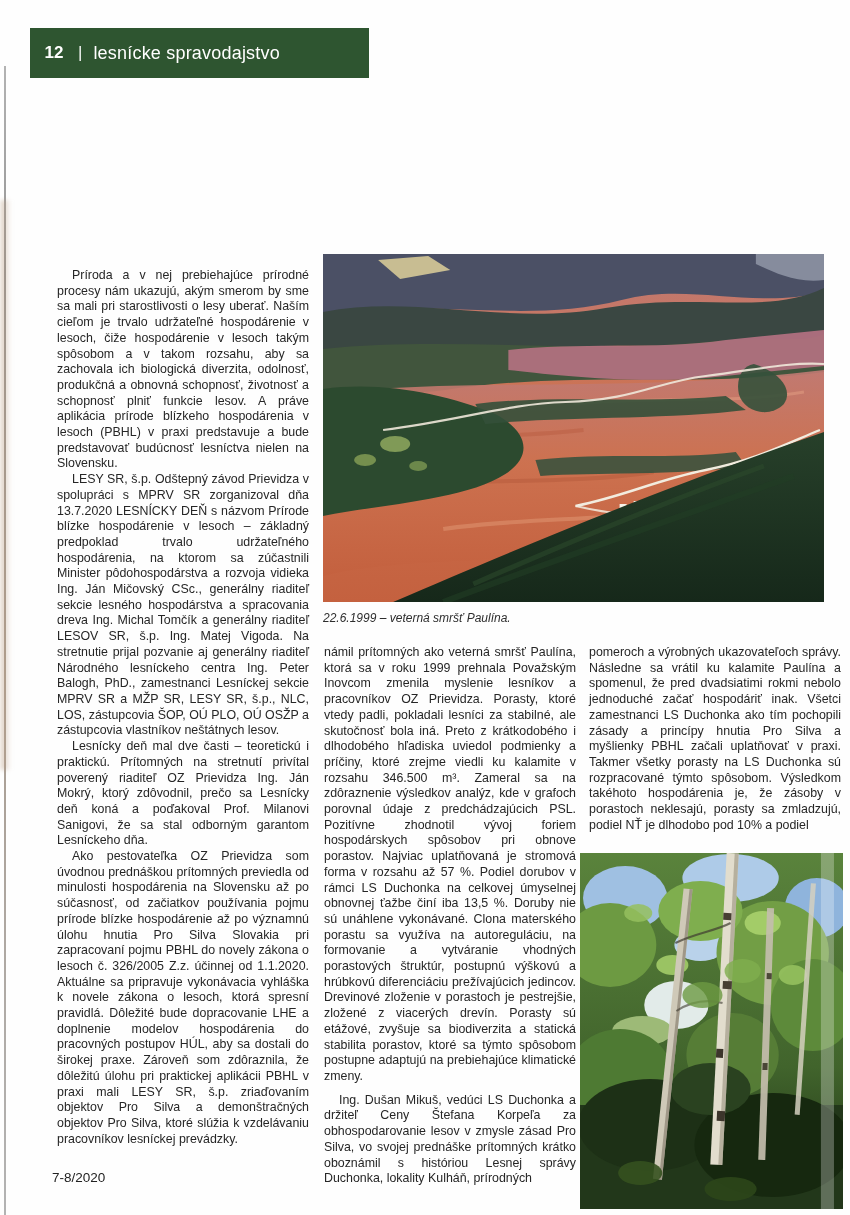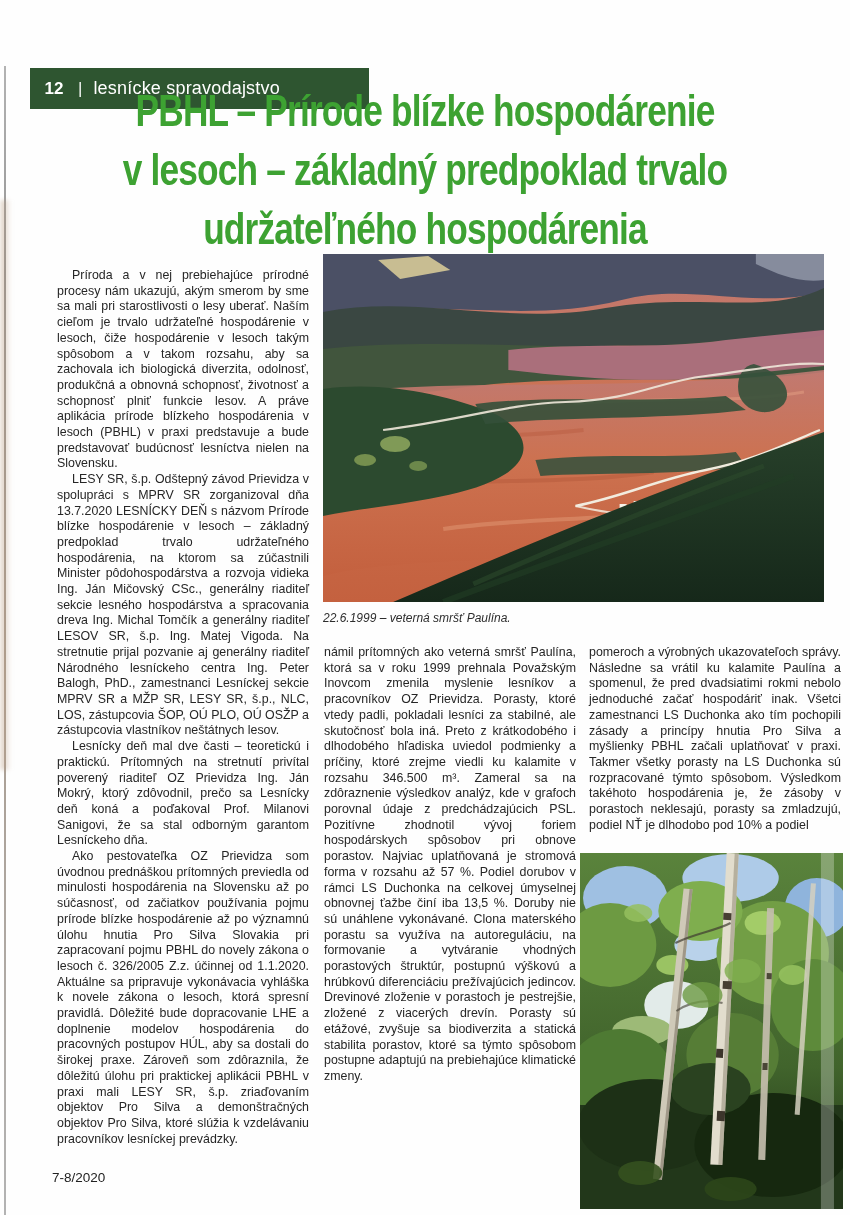--- a/index.html
+++ b/index.html
@@ -14,22 +14,22 @@
     background:linear-gradient(#9a9a9a, #6f6f6f 18%, #8d7c6c 52%, #9a9a9a);
     opacity:.75;
   }
   .scan-edge-smudge {
     position:absolute; left:1px; top:200px; width:10px; height:570px;
     background:linear-gradient(90deg, rgba(186,156,128,.55), rgba(186,156,128,0));
     filter:blur(2px);
   }
   
   .header-bar {
-    position:absolute; left:30px; top:28px; width:339px; height:41px;
-    background:#2e5530; color:#ffffff; display:flex; align-items:center;margin-top:40px;
+    position:absolute; left:30px; top:28px; width:339px; height:50px;
+    background:#2e5530; color:#ffffff; display:flex; align-items:center;
   }
   .page-num { width:48px; text-align:center; font-size:17px; font-weight:bold; }
   .header-sep { font-size:17px; font-weight:normal; opacity:.95; margin-right:11px; }
   .section-title { font-size:18px; font-weight:normal; letter-spacing:.2px; }
   
   .article-title {
     position:absolute; left:33px; top:82px; width:784px; text-align:center;
     color:#3da232; font-weight:bold;
   }
   .title-line {
@@ -66,25 +66,20 @@
 
   <div class="scan-edge-line"></div>
   <div class="scan-edge-smudge"></div>
 
   <div class="header-bar">
     <span class="page-num">12</span>
     <span class="header-sep">|</span>
     <span class="section-title">lesnícke spravodajstvo</span>
   </div>
 
-  <div class="article-title">
-    <span class="title-line">PBHL – Prírode blízke hospodárenie</span>
-    <span class="title-line">v lesoch – základný predpoklad trvalo</span>
-    <span class="title-line">udržateľného hospodárenia</span>
-  </div>
 
   <div class="col col1">
     <p class="para indent">Príroda a v nej prebiehajúce prírodné procesy nám ukazujú, akým smerom by sme sa mali pri starostlivosti o lesy uberať. Naším cieľom je trvalo udržateľné hospodárenie v lesoch, čiže hospodárenie v lesoch takým spôsobom a v takom rozsahu, aby sa zachovala ich biologická diverzita, odolnosť, produkčná a obnovná schopnosť, životnosť a schopnosť plniť funkcie lesov. A práve aplikácia prírode blízkeho hospodárenia v lesoch (PBHL) v praxi predstavuje a bude predstavovať budúcnosť lesníctva nielen na Slovensku.</p>
     <p class="para indent">LESY SR, š.p. Odštepný závod Prievidza v spolupráci s MPRV SR zorganizoval dňa 13.7.2020 LESNÍCKY DEŇ s názvom Prírode blízke hospodárenie v lesoch – základný predpoklad trvalo udržateľného hospodárenia, na ktorom sa zúčastnili Minister pôdohospodárstva a rozvoja vidieka Ing. Ján Mičovský CSc., generálny riaditeľ sekcie lesného hospodárstva a spracovania dreva Ing. Michal Tomčík a generálny riaditeľ LESOV SR, š.p. Ing. Matej Vigoda. Na stretnutie prijal pozvanie aj generálny riaditeľ Národného lesníckeho centra Ing. Peter Balogh, PhD., zamestnanci Lesníckej sekcie MPRV SR a MŽP SR, LESY SR, š.p., NLC, LOS, zástupcovia ŠOP, OÚ PLO, OÚ OSŽP a zástupcovia vlastníkov neštátnych lesov.</p>
     <p class="para indent">Lesnícky deň mal dve časti – teoretickú i praktickú. Prítomných na stretnutí privítal poverený riaditeľ OZ Prievidza Ing. Ján Mokrý, ktorý zdôvodnil, prečo sa Lesnícky deň koná a poďakoval Prof. Milanovi Sanigovi, že sa stal odborným garantom Lesníckeho dňa.</p>
     <p class="para indent">Ako pestovateľka OZ Prievidza som úvodnou prednáškou prítomných previedla od minulosti hospodárenia na Slovensku až po súčasnosť, od začiatkov používania pojmu prírode blízke hospodárenie až po významnú úlohu hnutia Pro Silva Slovakia pri zapracovaní pojmu PBHL do novely zákona o lesoch č. 326/2005 Z.z. účinnej od 1.1.2020. Aktuálne sa pripravuje vykonávacia vyhláška k novele zákona o lesoch, ktorá spresní pravidlá. Dôležité bude dopracovanie LHE a doplnenie modelov hospodárenia do pracovných postupov HÚL, aby sa dostali do širokej praxe. Zároveň som zdôraznila, že dôležitú úlohu pri praktickej aplikácii PBHL v praxi mali LESY SR, š.p. zriaďovaním objektov Pro Silva a demonštračných objektov Pro Silva, ktoré slúžia k vzdelávaniu pracovníkov lesníckej prevádzky.</p>
   </div>
 
   <div class="photo1">
     <svg viewBox="0 0 500 348" preserveAspectRatio="none">
@@ -126,20 +121,21 @@
       <path d="M70,348 C182,300 322,240 500,178 V348 Z" fill="url(#bottomForest)"></path>
       <path d="M150,330 C230,295 330,252 440,212" stroke="#2c4a2c" stroke-width="5" fill="none" opacity="0.6"></path>
       <path d="M120,348 C220,310 340,268 470,222" stroke="#223d24" stroke-width="6" fill="none" opacity="0.6"></path>
     </svg>
   </div>
 
   <div class="caption">22.6.1999 – veterná smršť Paulína.</div>
 
   <div class="col col2">
     <p class="para">námil prítomných ako veterná smršť Paulína, ktorá sa v roku 1999 prehnala Považským Inovcom zmenila myslenie lesníkov a pracovníkov OZ Prievidza. Porasty, ktoré vtedy padli, pokladali lesníci za stabilné, ale skutočnosť bola iná. Preto z krátkodobého i dlhodobého hľadiska uviedol podmienky a príčiny, ktoré zrejme viedli ku kalamite v rozsahu 346.500 m³. Zameral sa na zdôraznenie výsledkov analýz, kde v grafoch porovnal údaje z predchádzajúcich PSL. Pozitívne zhodnotil vývoj foriem hospodárskych spôsobov pri obnove porastov. Najviac uplatňovaná je stromová forma v rozsahu až 57 %. Podiel dorubov v rámci LS Duchonka na celkovej úmyselnej obnovnej ťažbe činí iba 13,5 %. Doruby nie sú unáhlene vykonávané. Clona materského porastu sa využíva na autoreguláciu, na formovanie a vytváranie vhodných porastových štruktúr, postupnú výškovú a hrúbkovú diferenciáciu prežívajúcich jedincov. Drevinové zloženie v porastoch je pestrejšie, zložené z viacerých drevín. Porasty sú etážové, zvyšuje sa biodiverzita a statická stabilita porastov, ktoré sa týmto spôsobom postupne adaptujú na prebiehajúce klimatické zmeny.</p>
+    <p class="para indent gap-top">Ing. Dušan Mikuš, vedúci LS Duchonka a držiteľ Ceny Štefana Korpeľa za obhospodarovanie lesov v zmysle zásad Pro Silva, vo svojej prednáške prítomných krátko oboznámil s históriou Lesnej správy Duchonka, lokality Kulháň, prírodných</p>
   </div>
 
   <div class="col col3">
     <p class="para">pomeroch a výrobných ukazovateľoch správy. Následne sa vrátil ku kalamite Paulína a spomenul, že pred dvadsiatimi rokmi nebolo jednoduché začať hospodáriť inak. Všetci zamestnanci LS Duchonka ako tím pochopili zásady a princípy hnutia Pro Silva a myšlienky PBHL začali uplatňovať v praxi. Takmer všetky porasty na LS Duchonka sú rozpracované týmto spôsobom. Výsledkom takéhoto hospodárenia je, že zásoby v porastoch neklesajú, porasty sa zmladzujú, podiel NŤ je dlhodobo pod 10% a podiel</p>
   </div>
 
   <div class="photo2">
     <svg viewBox="0 0 262 356" preserveAspectRatio="none">
       <defs>
         <linearGradient id="forestBase" x1="0" y1="0" x2="0" y2="1">

